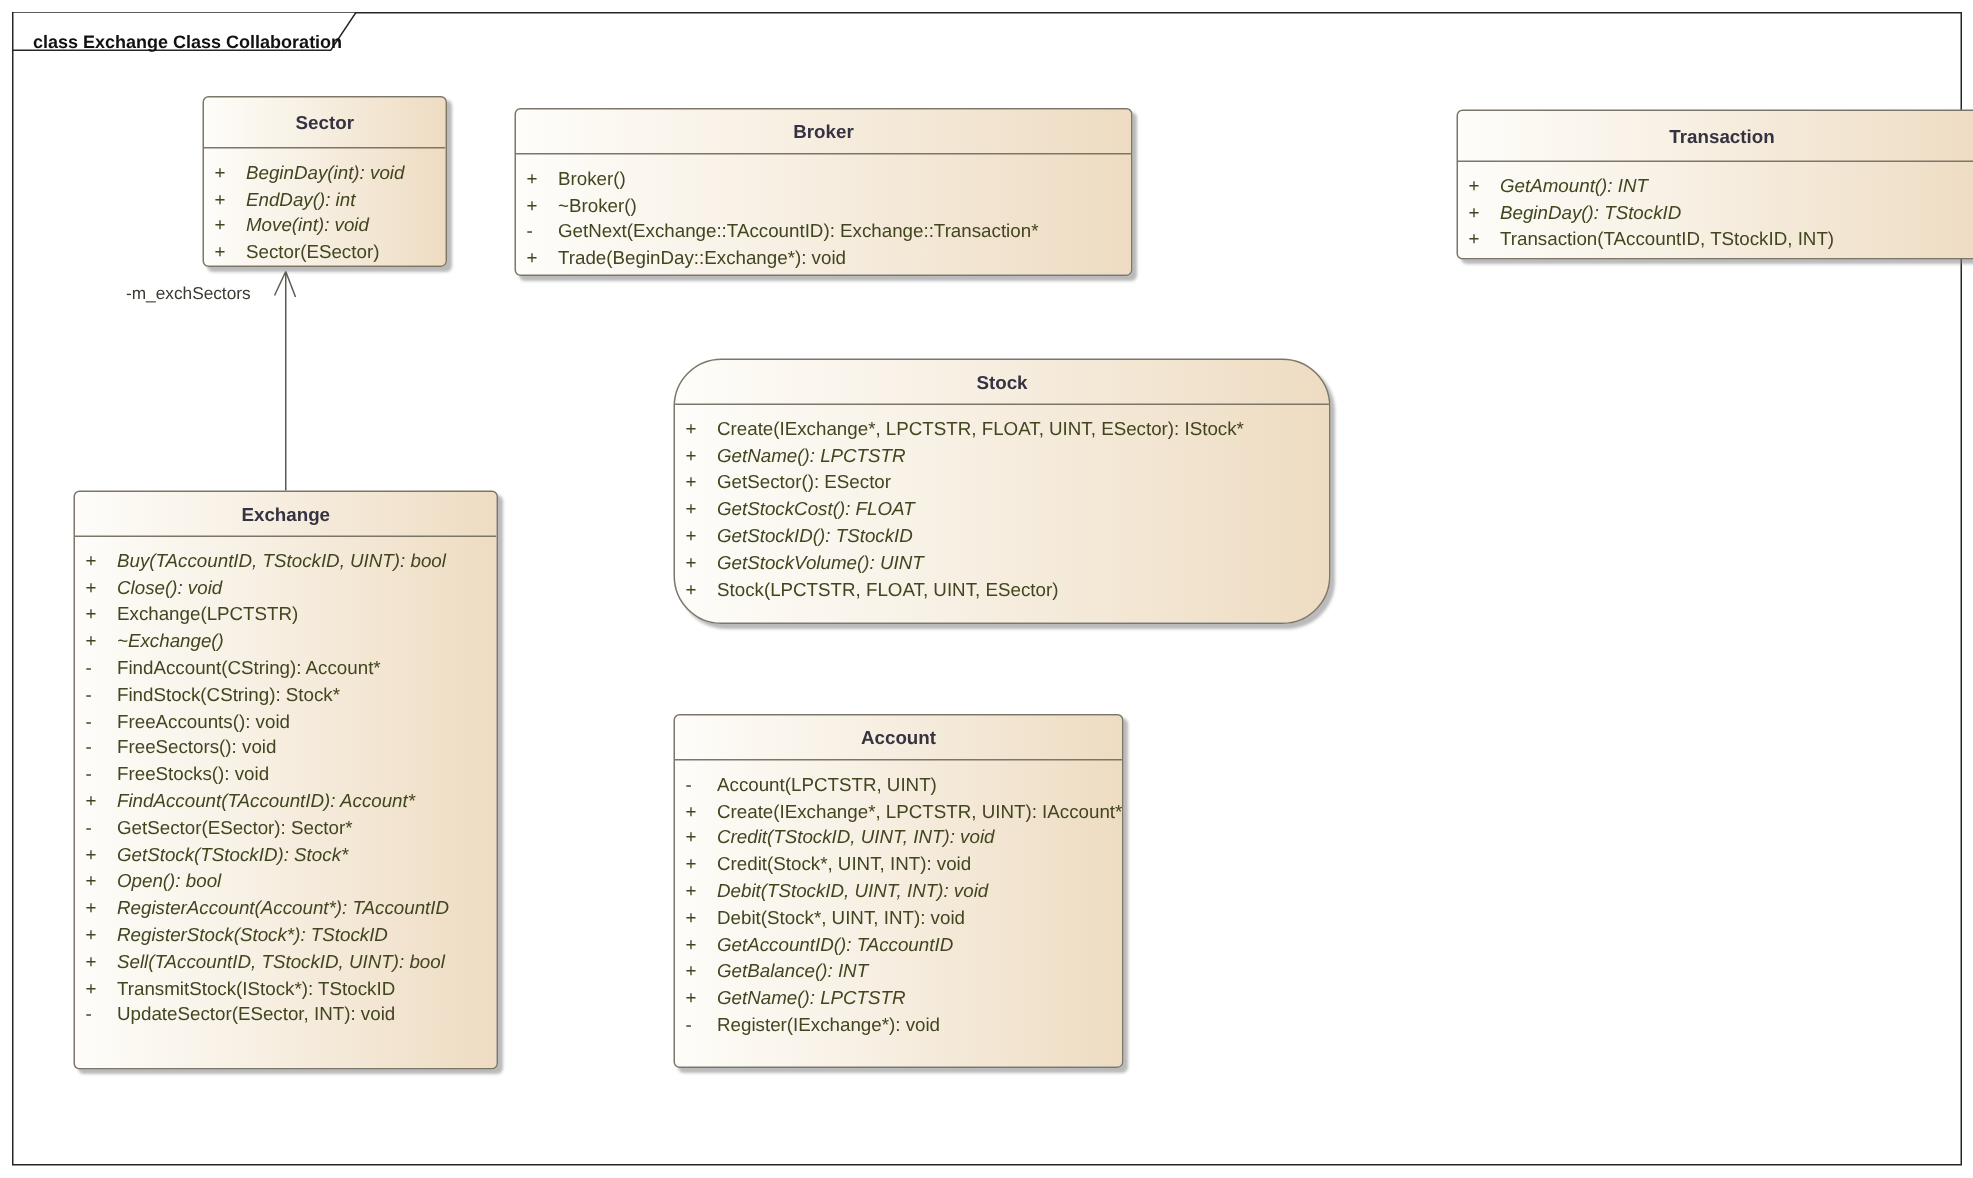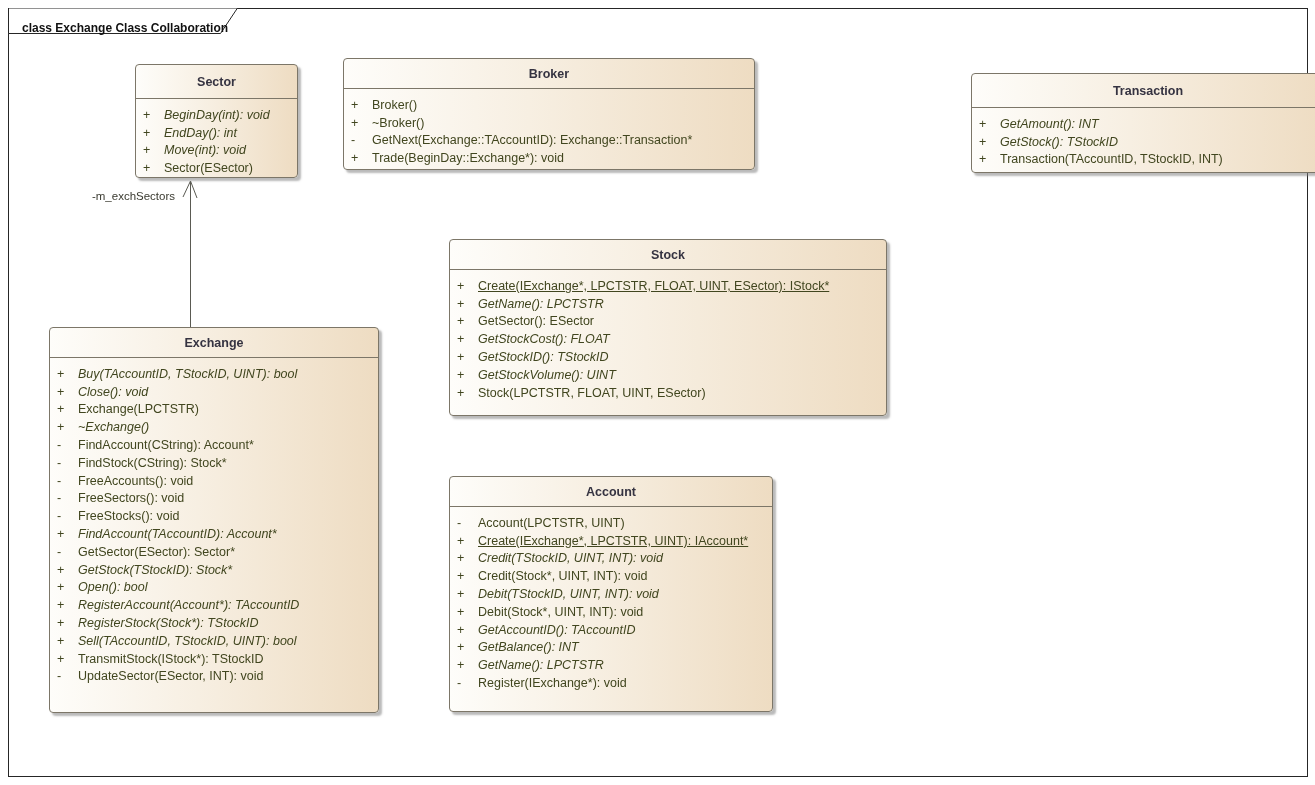--- a/index.html
+++ b/index.html
@@ -14,34 +14,34 @@
   
   .uml-box{position:absolute;background:linear-gradient(90deg,#fefdfa 0%,#f7efe2 45%,#eedcc2 100%);
     border:1px solid #7c7668;border-radius:4px;box-shadow:3px 3px 2px rgba(130,130,130,0.55);
     overflow:hidden;box-sizing:border-box;}
   .uml-header{height:29px;border-bottom:1px solid #7c7668;display:flex;align-items:center;justify-content:center;
     font-size:12.5px;font-weight:bold;color:#353341;}
   .uml-members{padding:7px 4px 4px 7px;}
   .uml-row{height:17.8px;display:flex;align-items:center;font-size:12.5px;color:#41461f;white-space:nowrap;}
   .uml-row .vis{width:21px;flex:0 0 21px;}
   .uml-row.it .mtext{font-style:italic;}
-  .uml-row.un .mtext{text-decoration:underline;}
+  .uml-row.un .mtext{}
 
   
   .box-sector     {left:106px;top:64px; width:163px;height:114px;margin-left:29px;}
   .box-sector .uml-header{height:33px;}
-  .box-broker     {left:343px;top:58px; width:412px;height:112px;}
+  .box-broker     {left:343px;top:72px; width:412px;height:112px;}
   .box-transaction{left:971px;top:73px; width:354px;height:100px;}
   .box-transaction .uml-header{height:33px;}
-  .box-stock      {left:449px;top:239px;width:438px;height:177px;}
-  .box-exchange   {left:49px; top:327px;width:330px;height:386px;}
-  .box-account    {left:449px;top:476px;width:324px;height:236px;}
+  .box-stock      {left:449px;top:239px;width:438px;height:177px;border-radius:32px;}
+  .box-exchange   {left:49px; top:327px;width:283px;height:386px;}
+  .box-account    {left:449px;top:476px;width:300px;height:236px;}
 
   .connector-svg{position:absolute;left:168px;top:177px;width:46px;height:153px;}
-  .connector-label{position:absolute;left:84px;top:190px;width:99px;text-align:center;
+  .connector-label{position:absolute;left:84px;top:190px;width:99px;text-align:left;
     font-size:11.5px;color:#3a3a30;white-space:nowrap;}
 </style>
 </head>
 <body>
 
 <div class="canvas">
 
   <div class="frame"></div>
 
   <div class="frame-tab">
@@ -106,21 +106,21 @@
 
   <div class="uml-box box-transaction">
     <div class="uml-header">Transaction</div>
     <div class="uml-members">
         <div class="uml-row it">
           <span class="vis">+</span>
           <span class="mtext">GetAmount(): INT</span>
         </div>
         <div class="uml-row it">
           <span class="vis">+</span>
-          <span class="mtext">GetStock(): TStockID</span>
+          <span class="mtext">BeginDay(): TStockID</span>
         </div>
         <div class="uml-row">
           <span class="vis">+</span>
           <span class="mtext">Transaction(TAccountID, TStockID, INT)</span>
         </div>
       </div>
   </div>
 
   <div class="uml-box box-stock">
     <div class="uml-header">Stock</div>

